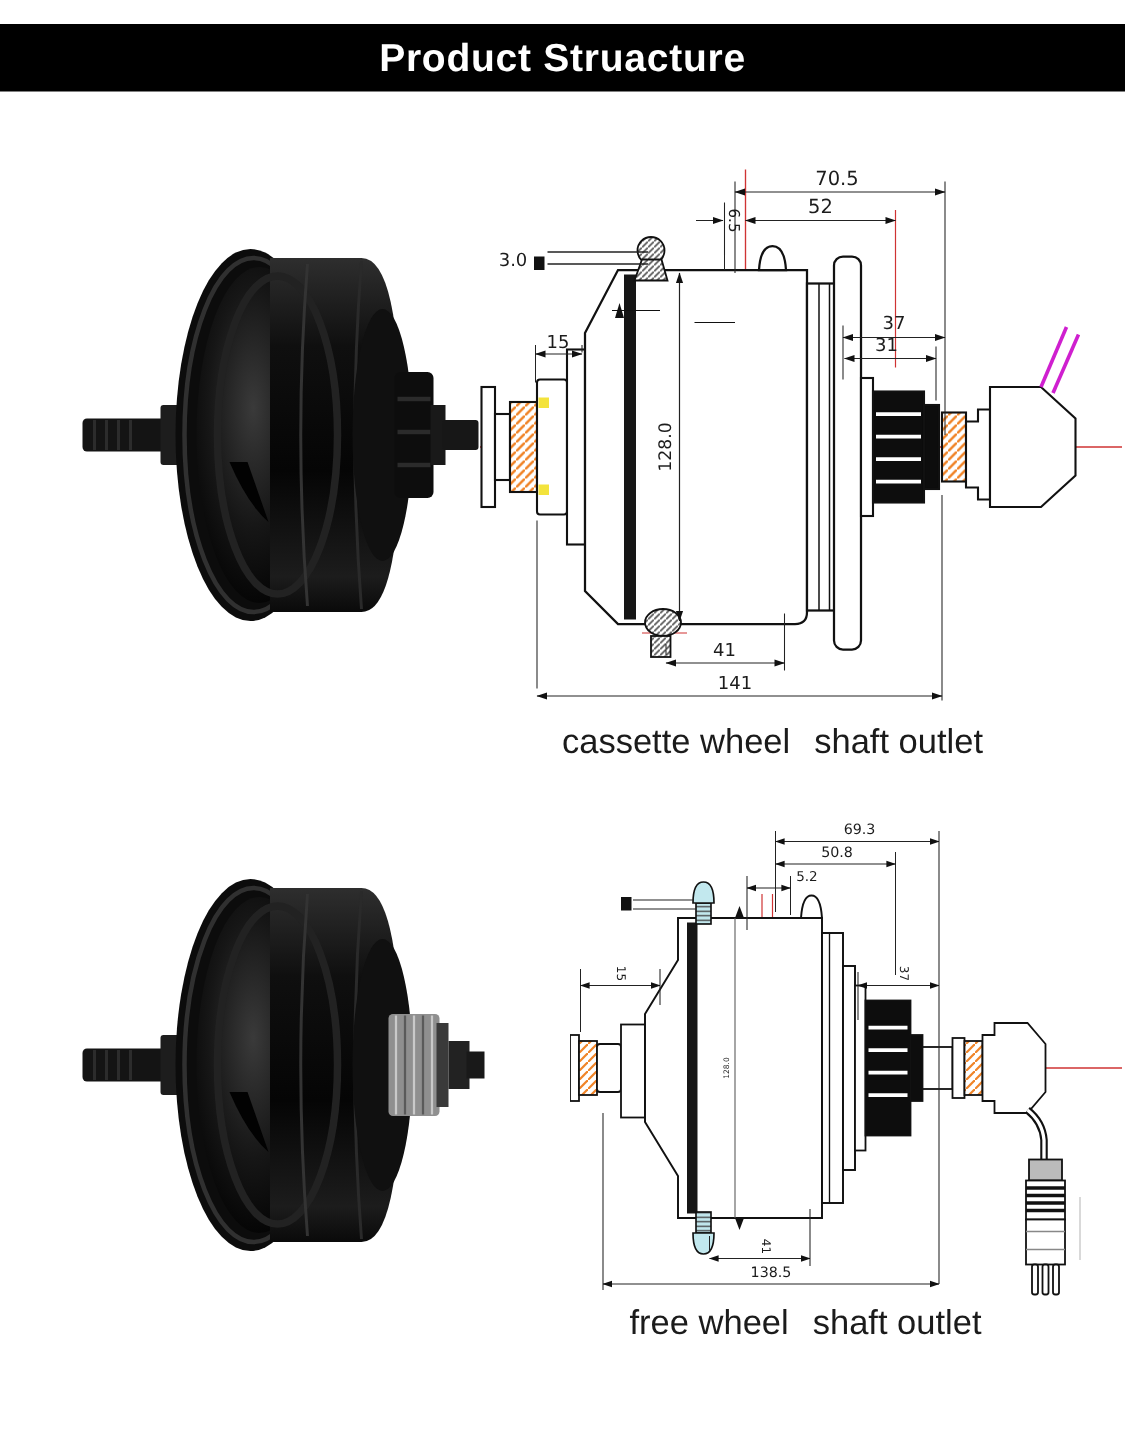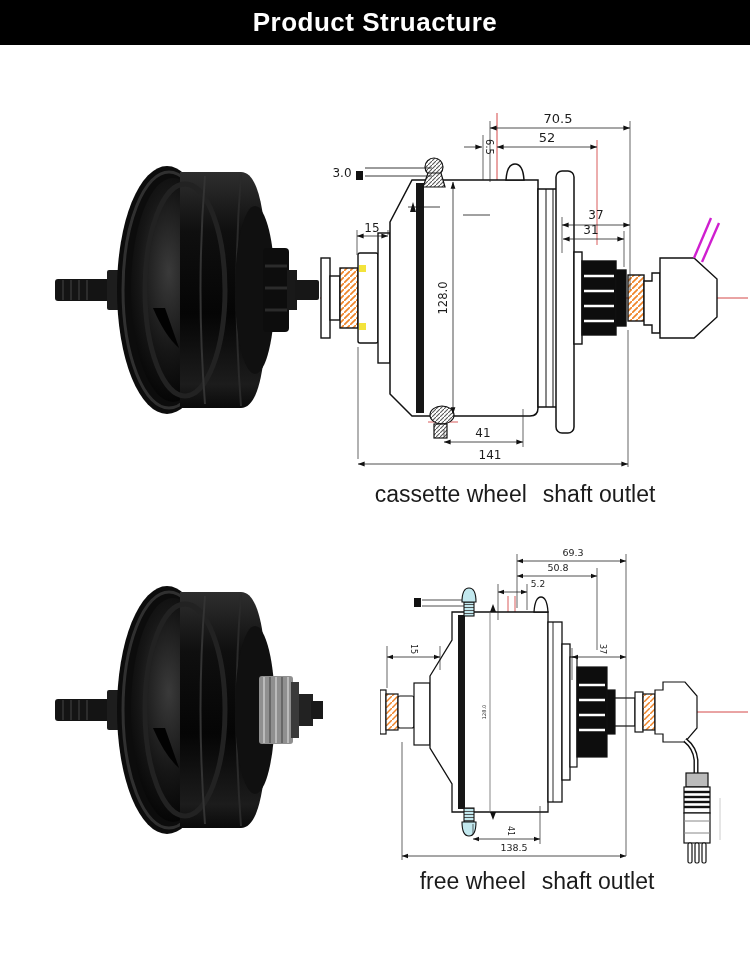--- a/index.html
+++ b/index.html
@@ -1,19 +1,19 @@
 <!DOCTYPE html>
 <html><head>
 <meta charset="utf-8">
 <style>
   html,body{margin:0;padding:0;background:#fff;}
   #page{position:relative;width:750px;height:961px;background:#ffffff;overflow:hidden;
         font-family:"Liberation Sans",sans-serif;}
   .abs{position:absolute;}
-  #header{left:0;top:0;width:750px;height:45px;background:#000;color:#fff;
+  #header{left:0;top:16px;width:750px;height:45px;background:#000;color:#fff;
           display:flex;align-items:center;justify-content:center;}
   #header .title{font-size:26px;font-weight:bold;letter-spacing:.5px;}
   .caption{font-size:23px;color:#1b1b1b;text-align:center;}
   .caption .gap{display:inline-block;width:16px;}
   svg text{font-family:"DejaVu Sans",sans-serif;fill:#1c1c1c;}
   .dimline line, .dimline path.ext{stroke:#222;}
 </style>
 </head>
 <body>
 

